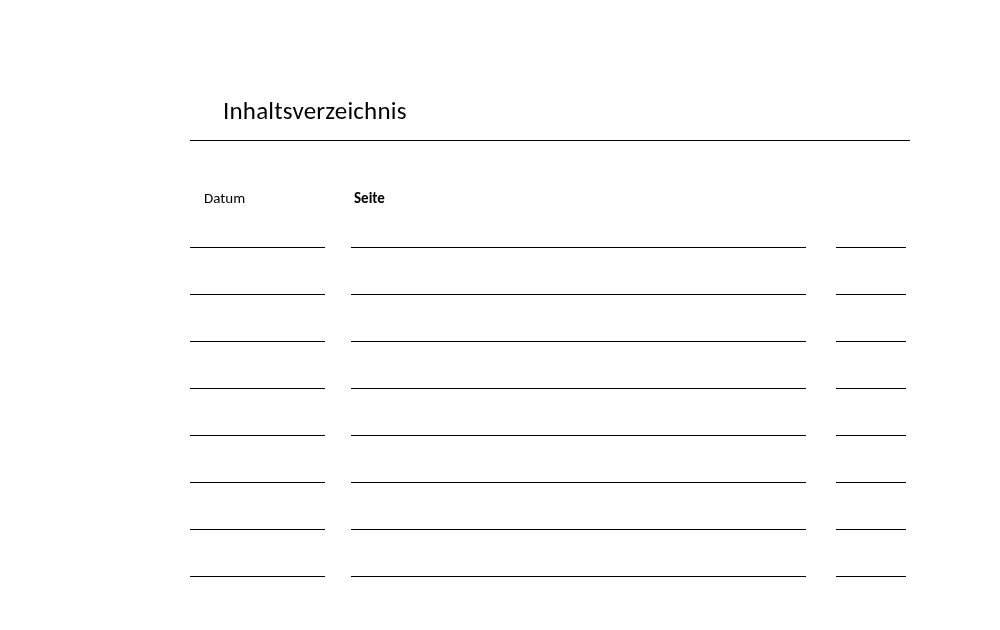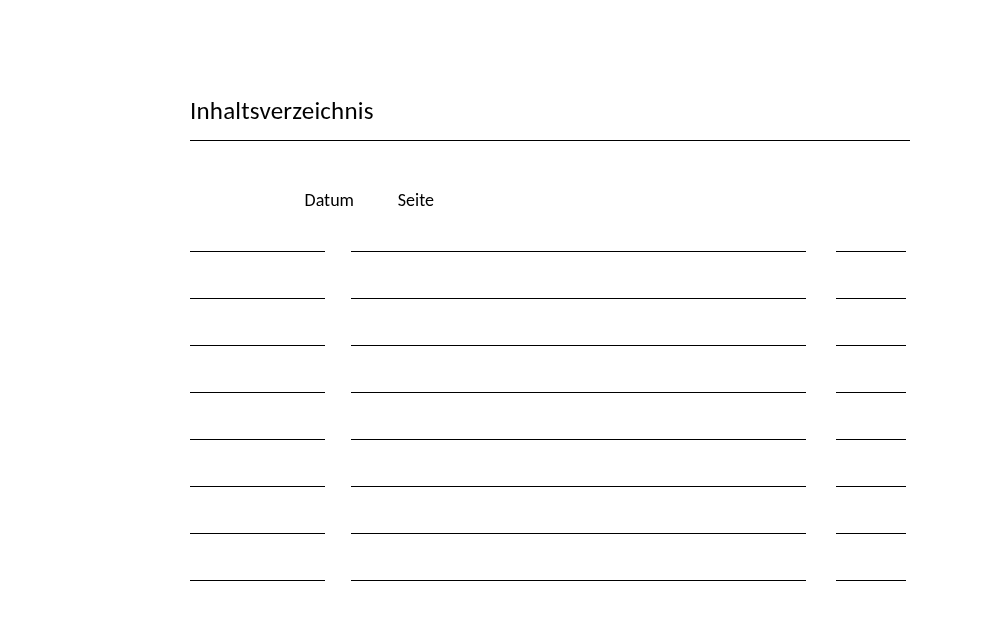--- a/index.html
+++ b/index.html
@@ -19,41 +19,42 @@
       position: absolute;
       left: 190px;
       top: 95px;
       width: 720px;
     }
     .title {
       font-size: 25px;
       font-weight: normal;
       margin-bottom: 14px;
       letter-spacing: 0.2px;
+      margin-left: 33px;
     }
     .title-rule {
       border: none;
       border-top: 1px solid #000000;
       margin-bottom: 48px;
     }
     .headers {
       display: flex;
-      font-size: 18px;
+      font-size: 15px;
       margin-bottom: 40px;
       padding-left: 14px;
-      text-align: right;
     }
     .col-datum-h {
       width: 150px;
     }
     .col-titel-h {
       width: 490px;
     }
     .col-seite-h {
       width: 80px;
+      font-weight: bold;
     }
     .rows {
       display: flex;
       flex-direction: column;
       gap: 46px;
     }
     .row {
       display: flex;
     }
     .cell {

